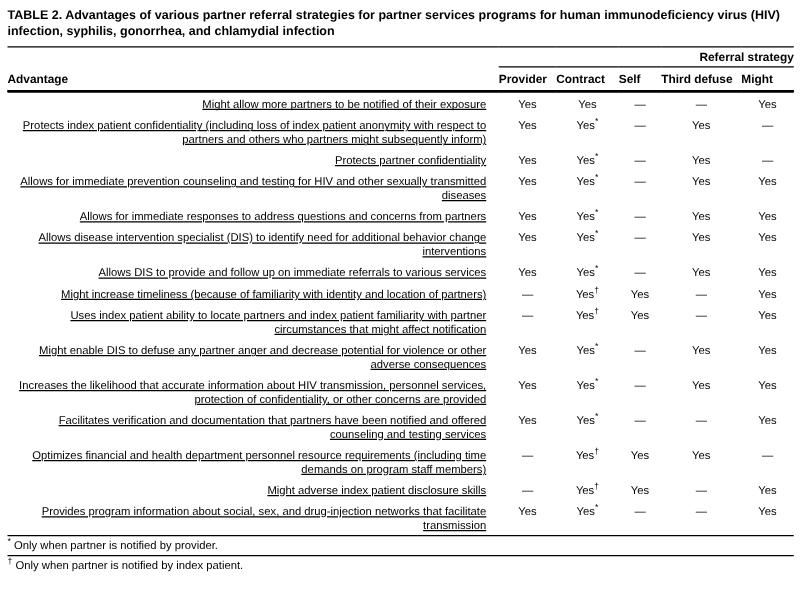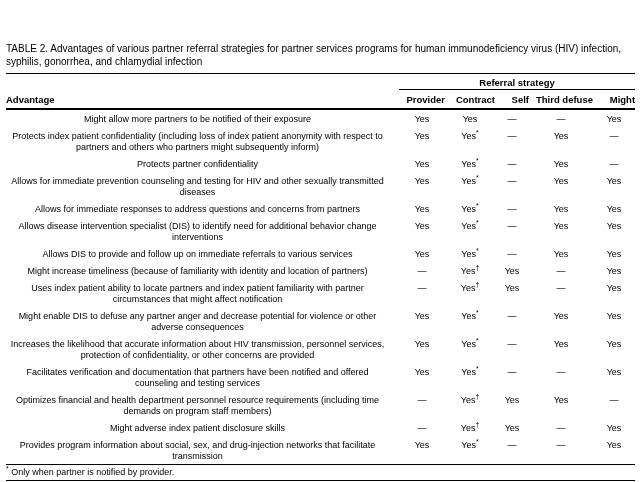--- a/index.html
+++ b/index.html
@@ -5,51 +5,50 @@
   * { margin:0; padding:0; box-sizing:border-box; }
   html, body { background:#ffffff; }
   body {
     width:641px; height:482px; overflow:hidden;
     color:#000000;
     font-family:"Liberation Sans","DejaVu Sans",sans-serif;
   }
   .page { padding:6px 6px 0 6px; }
 
   .title {
-    font-size:10px; font-weight:normal; line-height:1.32;
+    font-size:10px; font-weight:bold; line-height:1.32;
     padding-bottom:5px;
-    margin-top:36px;
   }
 
   table.data-table {
     width:629px; border-collapse:collapse; table-layout:fixed;
     border-top:1px solid #000;
   }
   col.c-adv   { width:393px; }
   col.c-prov  { width:46px; }
   col.c-con   { width:50px; }
   col.c-self  { width:34px; }
   col.c-third { width:64px; }
   col.c-dual  { width:42px; }
 
   thead th { font-size:9.5px; font-weight:bold; vertical-align:bottom; }
   th.blank-cell { border:none; }
   th.group-cell {
-    text-align:center; border-bottom:1px solid #000;
+    text-align:right; border-bottom:1px solid #000;
     padding:3px 0 1px;
   }
   .col-row th { border-bottom:2px solid #000; padding:4px 0 3px; }
   th.adv-head { text-align:left; }
-  th.val-head { text-align:right; white-space:nowrap; }
+  th.val-head { text-align:left; white-space:nowrap; }
 
   tbody td {
     font-size:9px; line-height:1.22; vertical-align:top;
     padding:4px 0 2px;
   }
-  td.adv-cell { padding-right:10px; text-align:center; }
+  td.adv-cell { padding-right:10px; text-align:right;text-decoration:underline; }
   td.val-cell { text-align:center; }
 
   sup { font-size:7px; line-height:0; vertical-align:super; }
 
   .footnotes {
     width:629px; border-top:1px solid #000;
     font-size:9px; line-height:1.25; margin-top:0;
   }
   .footnote { padding:2px 0 2px; }
   .footnote:first-child { border-bottom:1px solid #000; }

